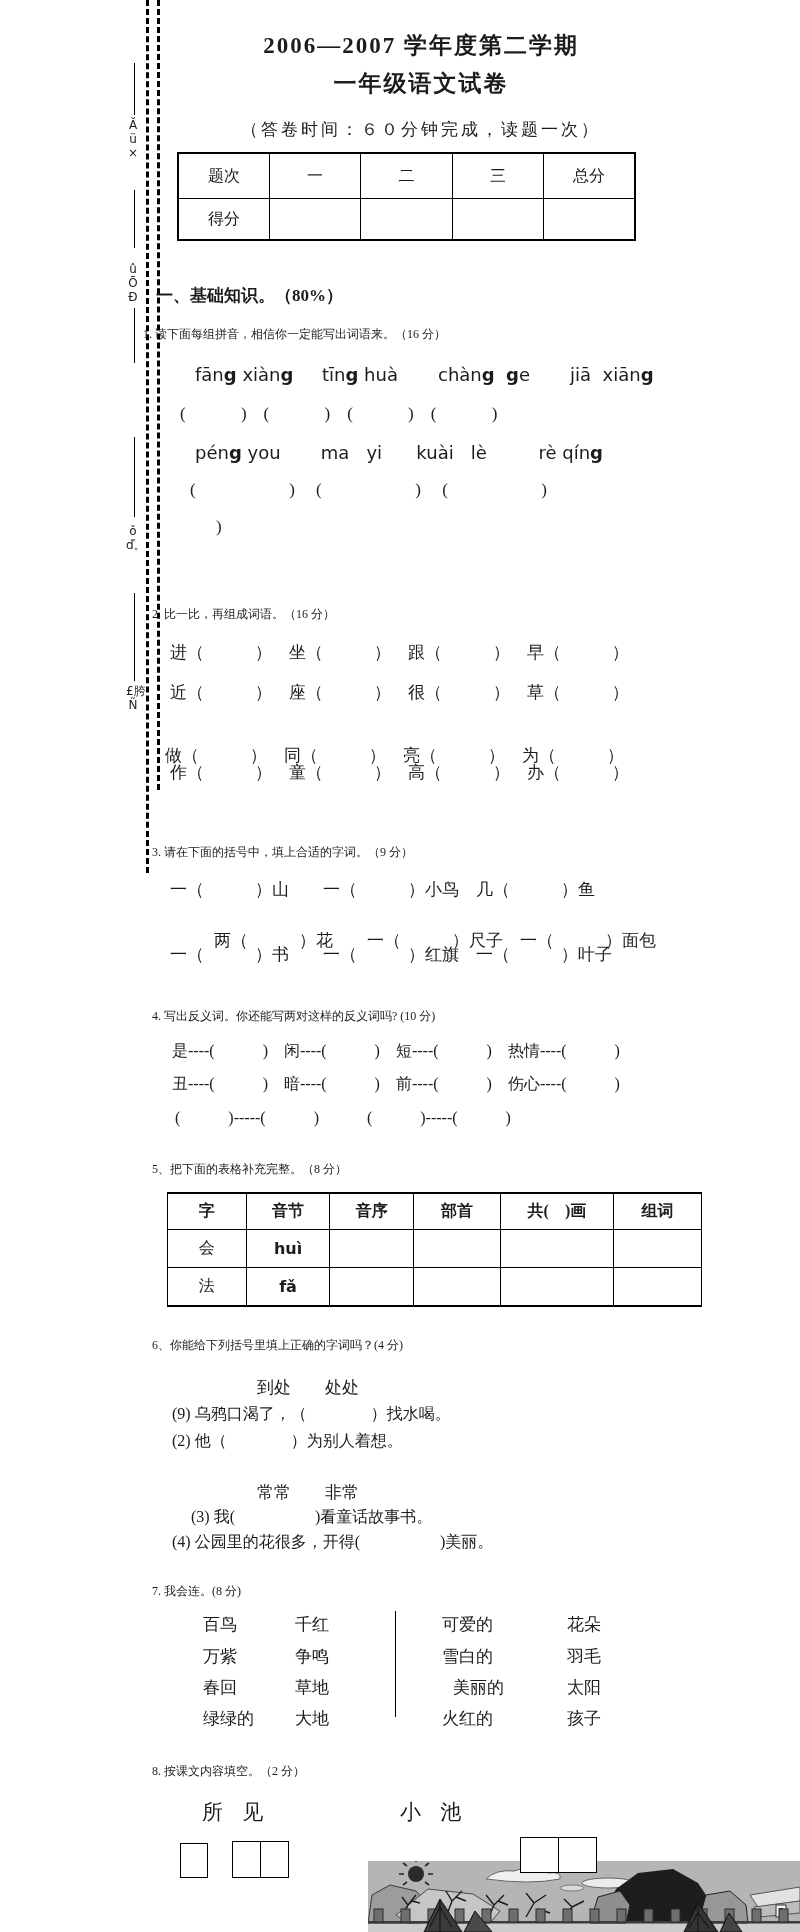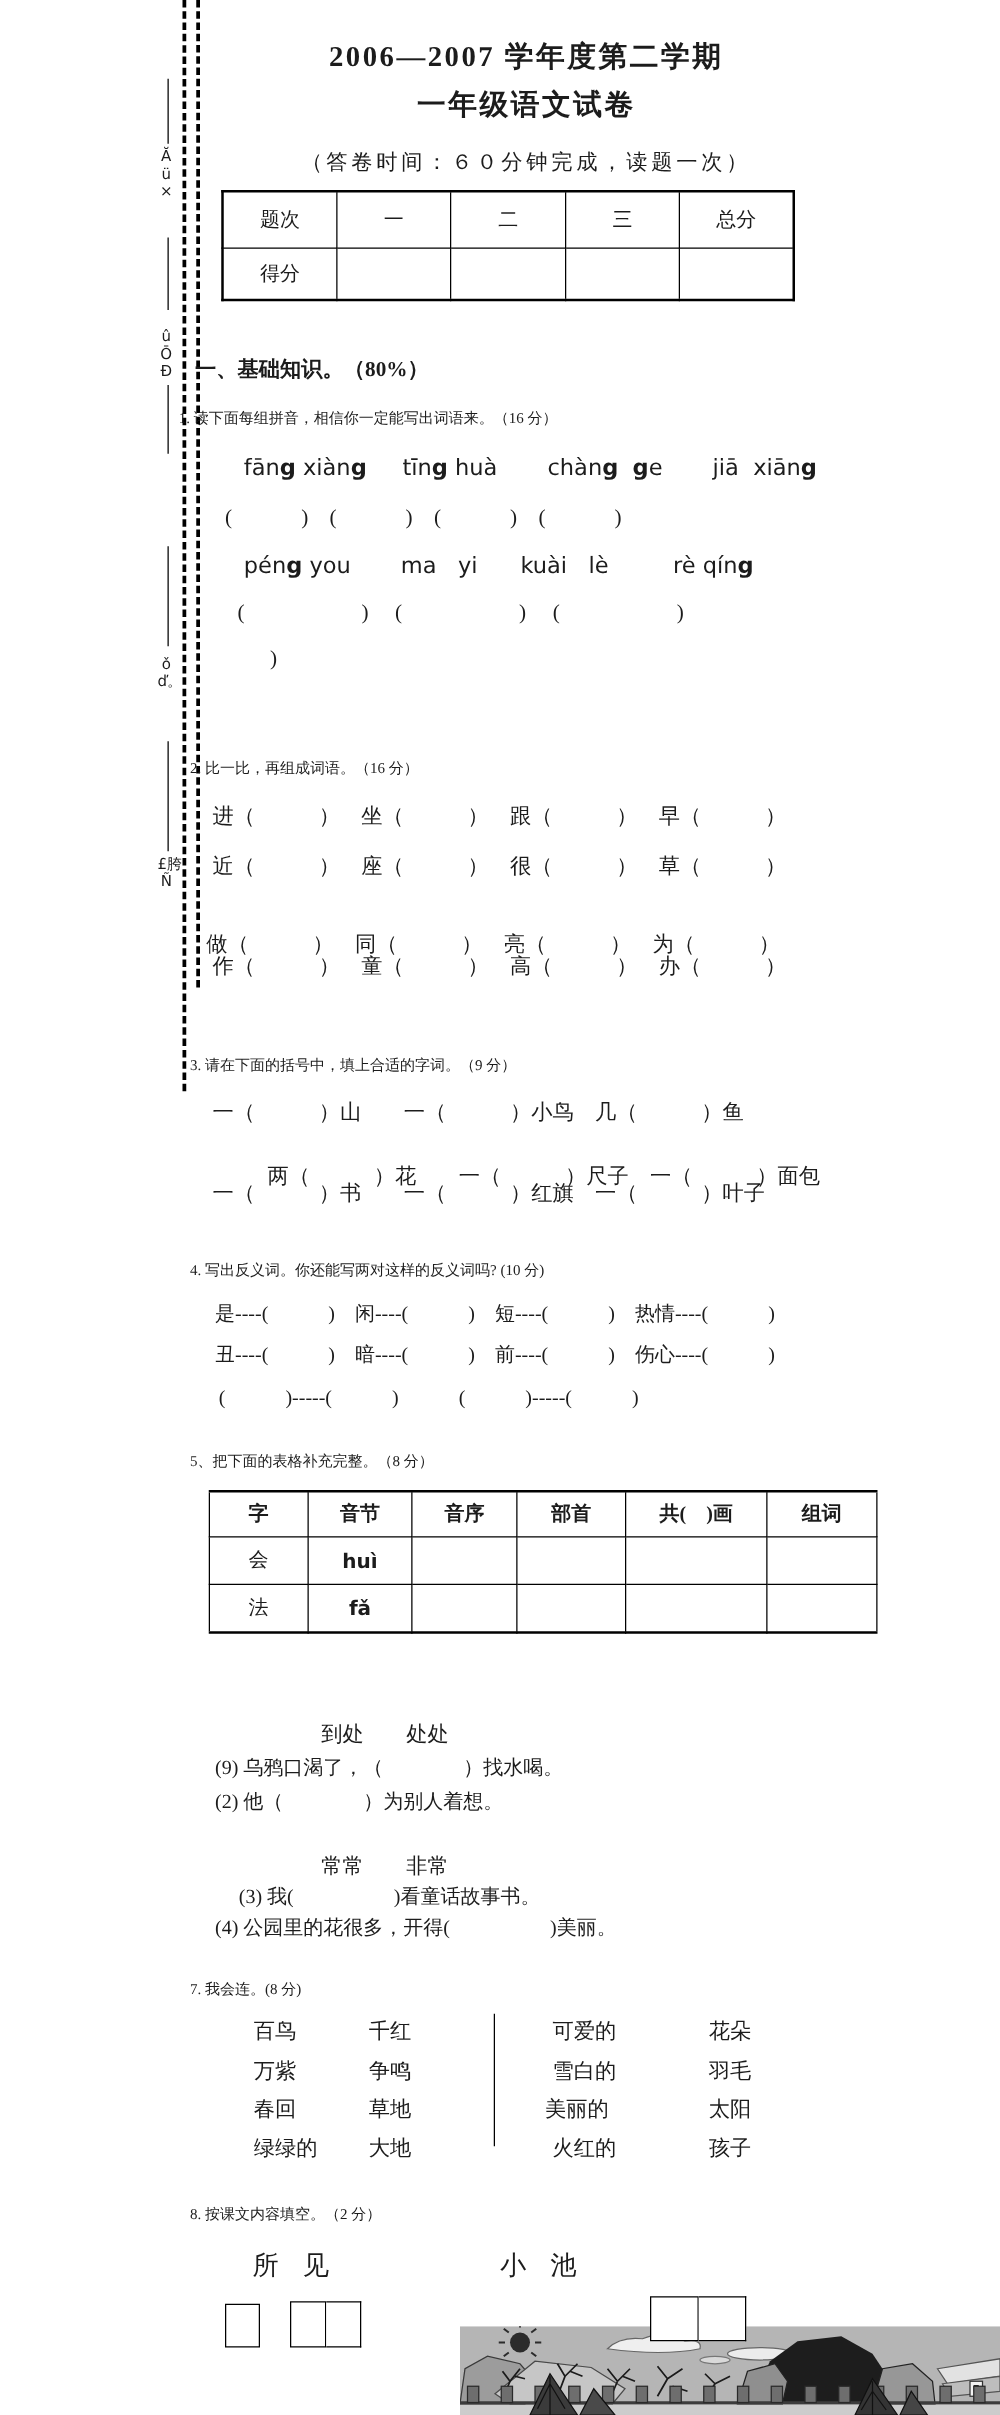--- a/index.html
+++ b/index.html
@@ -206,40 +206,41 @@
       <td style="height:37px;">法</td>
       <td class="syll">fǎ</td>
       <td></td>
       <td></td>
       <td></td>
       <td></td>
     </tr>
   </tbody>
     </table>
 
+  <div class="abs qlabel" style="top:1337px;left:12px;">6、你能给下列括号里填上正确的字词吗？(4 分)</div>
   <div class="abs row17 pre" style="top:1376px;left:117px;">到处　　处处</div>
   <div class="abs row16 pre" style="top:1404px;left:32px;">(9) 乌鸦口渴了，（　　　　）找水喝。</div>
   <div class="abs row16 pre" style="top:1431px;left:32px;">(2) 他（　　　　）为别人着想。</div>
   <div class="abs row17 pre" style="top:1481px;left:117px;">常常　　非常</div>
   <div class="abs row16 pre" style="top:1507px;left:32px;margin-left:19px;">(3) 我(　　　　　)看童话故事书。</div>
   <div class="abs row16 pre" style="top:1532px;left:32px;">(4) 公园里的花很多，开得(　　　　　)美丽。</div>
 
   <div class="abs qlabel" style="top:1583px;left:12px;">7. 我会连。(8 分)</div>
   <div class="q7cell" style="top:1613px;left:63px;">百鸟</div>
   <div class="q7cell" style="top:1645px;left:63px;">万紫</div>
   <div class="q7cell" style="top:1676px;left:63px;">春回</div>
   <div class="q7cell" style="top:1707px;left:63px;">绿绿的</div>
   <div class="q7cell" style="top:1613px;left:155px;">千红</div>
   <div class="q7cell" style="top:1645px;left:155px;">争鸣</div>
   <div class="q7cell" style="top:1676px;left:155px;">草地</div>
   <div class="q7cell" style="top:1707px;left:155px;">大地</div>
   <div class="abs q7divider" style="top:1611px;left:255px;height:106px;"></div>
   <div class="q7cell" style="top:1613px;left:302px;">可爱的</div>
   <div class="q7cell" style="top:1645px;left:302px;">雪白的</div>
-  <div class="q7cell" style="top:1676px;left:296px;font-family:Liberation Mono, monospace;">美丽的</div>
+  <div class="q7cell" style="top:1676px;left:313px;font-family:Liberation Mono, monospace;">美丽的</div>
   <div class="q7cell" style="top:1707px;left:302px;">火红的</div>
   <div class="q7cell" style="top:1613px;left:427px;">花朵</div>
   <div class="q7cell" style="top:1645px;left:427px;">羽毛</div>
   <div class="q7cell" style="top:1676px;left:427px;">太阳</div>
   <div class="q7cell" style="top:1707px;left:427px;">孩子</div>
 
   <div class="abs qlabel" style="top:1763px;left:12px;">8. 按课文内容填空。（2 分）</div>
   <div class="abs poemtitle" style="top:1798px;left:62px;">所 见</div>
   <div class="abs poemtitle" style="top:1798px;left:260px;">小 池</div>
 

